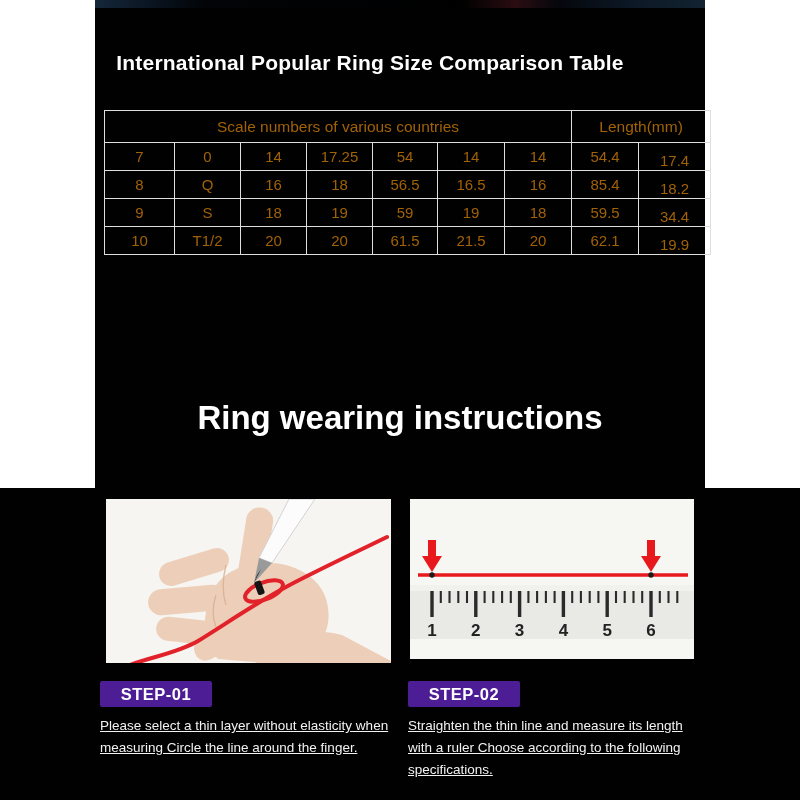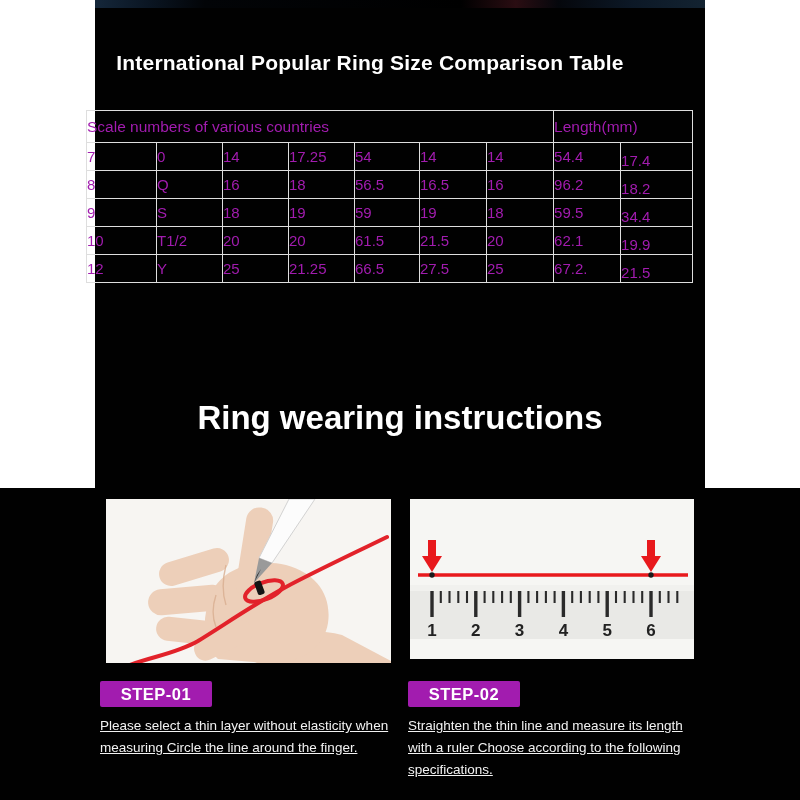--- a/index.html
+++ b/index.html
@@ -12,41 +12,41 @@
   .panel-bottom { position:absolute; left:0; top:488px; width:800px; height:312px; background:#010101; }
   .photo-strip  { position:absolute; left:95px; top:0; width:610px; height:8px;
     background:linear-gradient(90deg,#15273a 0%,#0a1522 9%,#020407 18%,#000 60%,#2a0d12 69%,#05070c 76%,#0c1826 88%,#132331 100%); }
 
   .page-title {
     position:absolute; left:95px; top:51px; width:550px;
     color:#fff; font-size:21px; font-weight:bold; text-align:center; letter-spacing:0.2px;
   }
 
   table.ring {
-    position:absolute; left:86px; top:110px; width:606px;
+    position:absolute; left:104px; top:110px; width:606px;
     border-collapse:collapse; table-layout:fixed;
-    color:#a21caf; 
+    color:#a16207; text-align:center;
   }
   table.ring td { border:1px solid #dedede; padding:0; overflow:hidden; white-space:nowrap; }
   tr.grp  td { height:31px; font-size:15.5px; }
   tr.cols td { height:28px; font-size:11px; }
   tr.data td { height:27px; font-size:15px; }
   td.diam .shift { display:inline-block; transform:translateY(4px); }
 
   .section-title {
     position:absolute; left:95px; top:399px; width:610px;
     color:#fff; font-size:33px; font-weight:bold; text-align:center;
   }
 
   .photo { position:absolute; display:block; }
   #photo1 { left:106px; top:499px; }
   #photo2 { left:410px; top:499px; }
 
   .step-badge {
-    position:absolute; width:112px; height:26px; background:#a21caf; border-radius:2px;
+    position:absolute; width:112px; height:26px; background:#4c1d95; border-radius:2px;
     color:#fff; font-size:16.5px; font-weight:bold; letter-spacing:0.5px;
     display:flex; align-items:center; justify-content:center;
   }
   #badge1 { left:100px; top:681px; }
   #badge2 { left:408px; top:681px; }
 
   .step-text {
     position:absolute; color:#f2f2f2; font-size:13.5px; line-height:1.62;text-decoration:underline;
   }
   #text1 { left:100px; top:715px; width:322px; }
@@ -90,21 +90,21 @@
     <td class="diam"><span class="shift">17.4</span></td>
   </tr>
   <tr class="data">
     <td>8</td>
     <td>Q</td>
     <td>16</td>
     <td>18</td>
     <td>56.5</td>
     <td>16.5</td>
     <td>16</td>
-    <td>96.2</td>
+    <td>85.4</td>
     <td class="diam"><span class="shift">18.2</span></td>
   </tr>
   <tr class="data">
     <td>9</td>
     <td>S</td>
     <td>18</td>
     <td>19</td>
     <td>59</td>
     <td>19</td>
     <td>18</td>
@@ -114,31 +114,20 @@
   <tr class="data">
     <td>10</td>
     <td>T1/2</td>
     <td>20</td>
     <td>20</td>
     <td>61.5</td>
     <td>21.5</td>
     <td>20</td>
     <td>62.1</td>
     <td class="diam"><span class="shift">19.9</span></td>
-  </tr>
-  <tr class="data">
-    <td>12</td>
-    <td>Y</td>
-    <td>25</td>
-    <td>21.25</td>
-    <td>66.5</td>
-    <td>27.5</td>
-    <td>25</td>
-    <td>67.2.</td>
-    <td class="diam"><span class="shift">21.5</span></td>
   </tr>
 </tbody>
   </table>
 
 <div class="section-title">Ring wearing instructions</div>
 
 <svg id="photo1" class="photo" width="285" height="164" viewBox="0 0 285 164">
   <rect x="0" y="0" width="285" height="164" fill="#f7f5f2"></rect>
   <g fill="#edcfb9">
 

